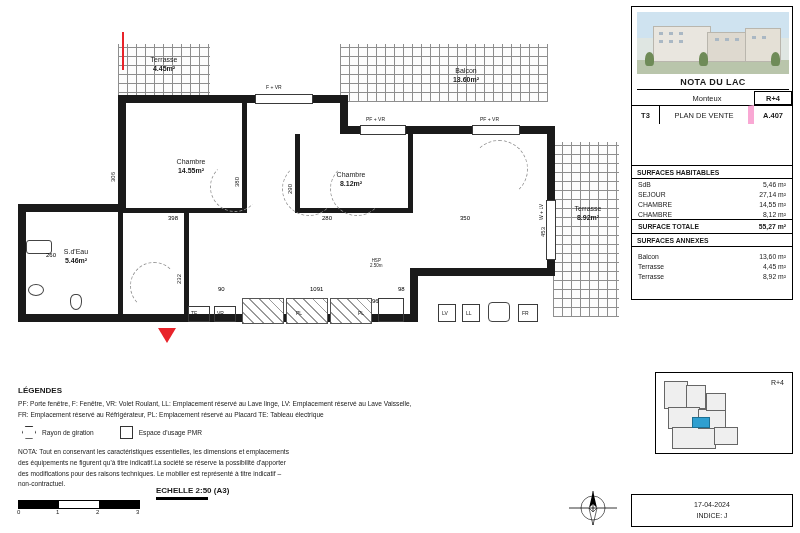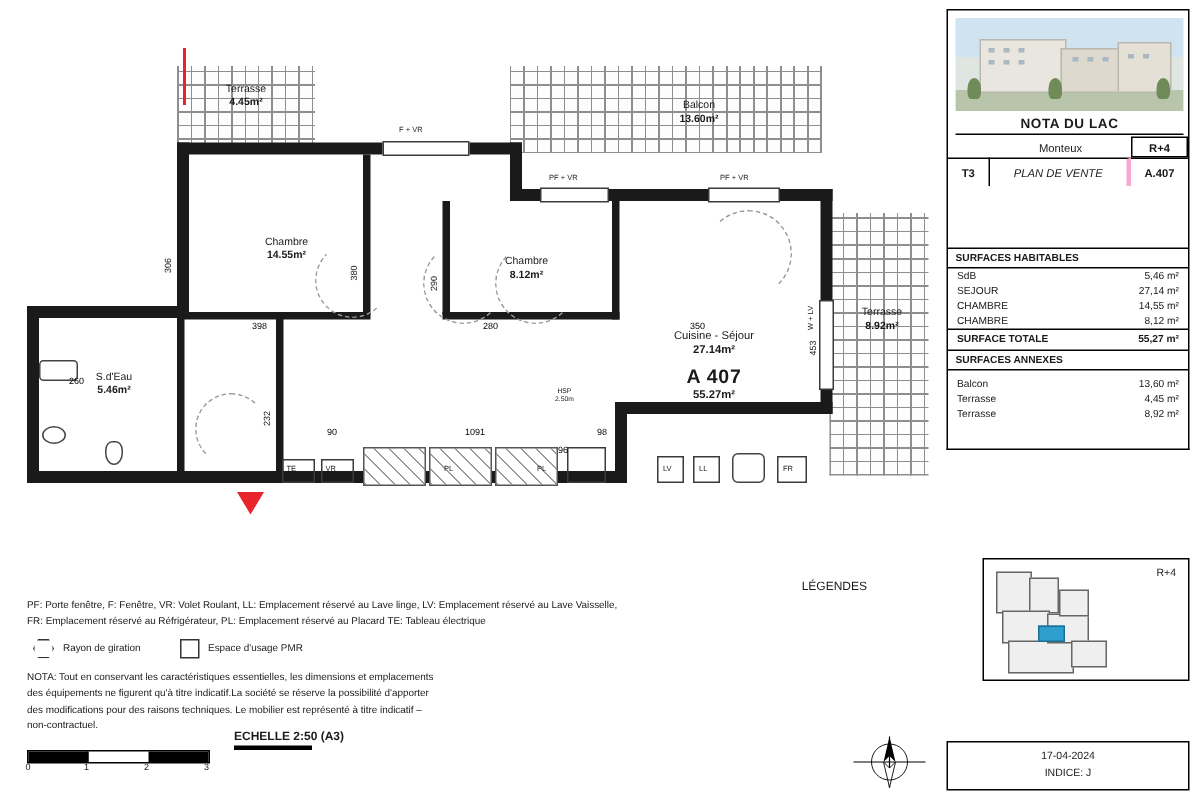--- a/index.html
+++ b/index.html
@@ -47,24 +47,23 @@
     display:flex; align-items:center; justify-content:center;
     font-weight:bold; font-size:9px;
   }
   .cell-city {
     left:28px; top:0px; width:94px; height:14px;
     display:flex; align-items:center; justify-content:center;
     font-size:7.5px;
   }
   .cell-plan {
     left:28px; top:14px; width:94px; height:19px;
-    border-top:1px solid #000; border-right:3px solid #f9a8d4;
+    border-top:1px solid #000; border-right:6px solid #f9a8d4;
     display:flex; align-items:center; justify-content:center;
     font-size:7.5px;
-    font-style:italic;
   }
   .cell-r4 {
     left:122px; top:0px; width:38px; height:14px;
     border:1px solid #000; box-sizing:border-box;
     display:flex; align-items:center; justify-content:center;
     font-weight:bold; font-size:9px;
   }
   .cell-a407 {
     left:122px; top:14px; width:38px; height:19px;
     border-top:1px solid #000;
@@ -99,21 +98,21 @@
 
   .datebox {
     position:absolute; left:631px; top:494px; width:162px; height:33px;
     border:1px solid #000; box-sizing:border-box;
     display:flex; flex-direction:column; align-items:center; justify-content:center;
     font-size:7px; line-height:1.45;
   }
 
   
   .legend { position:absolute; left:18px; top:386px; width:560px; }
-  .legend h4 { margin:0 0 4px 0; font-size:8px; font-weight:normal;text-align:right; }
+  .legend h4 { margin:0 0 4px 0; font-size:8px; font-weight:bold; }
   .legend p { margin:0 0 1px 0; font-size:6.6px; line-height:1.5; }
   .legend-sym { display:flex; gap:26px; margin:6px 0 8px 4px; align-items:center; }
   .legend-sym .it { display:flex; align-items:center; gap:6px; font-size:6.6px; }
   .hexicon { width:12px; height:11px; border:1px solid #333;
     clip-path:polygon(25% 0,75% 0,100% 50%,75% 100%,25% 100%,0 50%); background:#fff; }
   .sqicon { width:11px; height:11px; border:1px solid #333; background:#fff; }
   .nota { margin-top:6px; }
   .nota p { font-size:6.6px; }
 
   
@@ -212,26 +211,20 @@
     <div class="lbl" style="left:140px; top:135px; width:82px;">
       <span>Chambre</span><br><span class="area">14.55m²</span>
     </div>
     <div class="lbl" style="left:300px; top:148px; width:82px;">
       <span>Chambre</span><br><span class="area">8.12m²</span>
     </div>
     <div class="lbl" style="left:30px; top:225px; width:72px;">
       <span>S.d'Eau</span><br><span class="area">5.46m²</span>
     </div>
 
-    <div class="lbl-big" style="left:398px; top:197px; width:136px;">
-      <div class="t">Cuisine - Séjour</div>
-      <div class="a1">27.14m²</div>
-      <div class="code">A 407</div>
-      <div class="a2">55.27m²</div>
-    </div>
 
     <div class="tinytxt" style="left:256px; top:62px;">F + VR</div>
     <div class="tinytxt" style="left:356px; top:94px;">PF + VR</div>
     <div class="tinytxt" style="left:470px; top:94px;">PF + VR</div>
     <div class="tinytxt" style="left:360px; top:236px; font-size:4.5px; text-align:center;">HSP<br>2.50m</div>
     <div class="tinytxt" style="left:528px; top:198px; font-size:5px; transform:rotate(-90deg); transform-origin:left top;">W + LV</div>
 
     <div class="thin" style="left:245px; top:72px; width:58px; height:10px; background:#fff;"></div>
     <div class="thin" style="left:350px; top:103px; width:46px; height:10px; background:#fff;"></div>
     <div class="thin" style="left:462px; top:103px; width:48px; height:10px; background:#fff;"></div>

